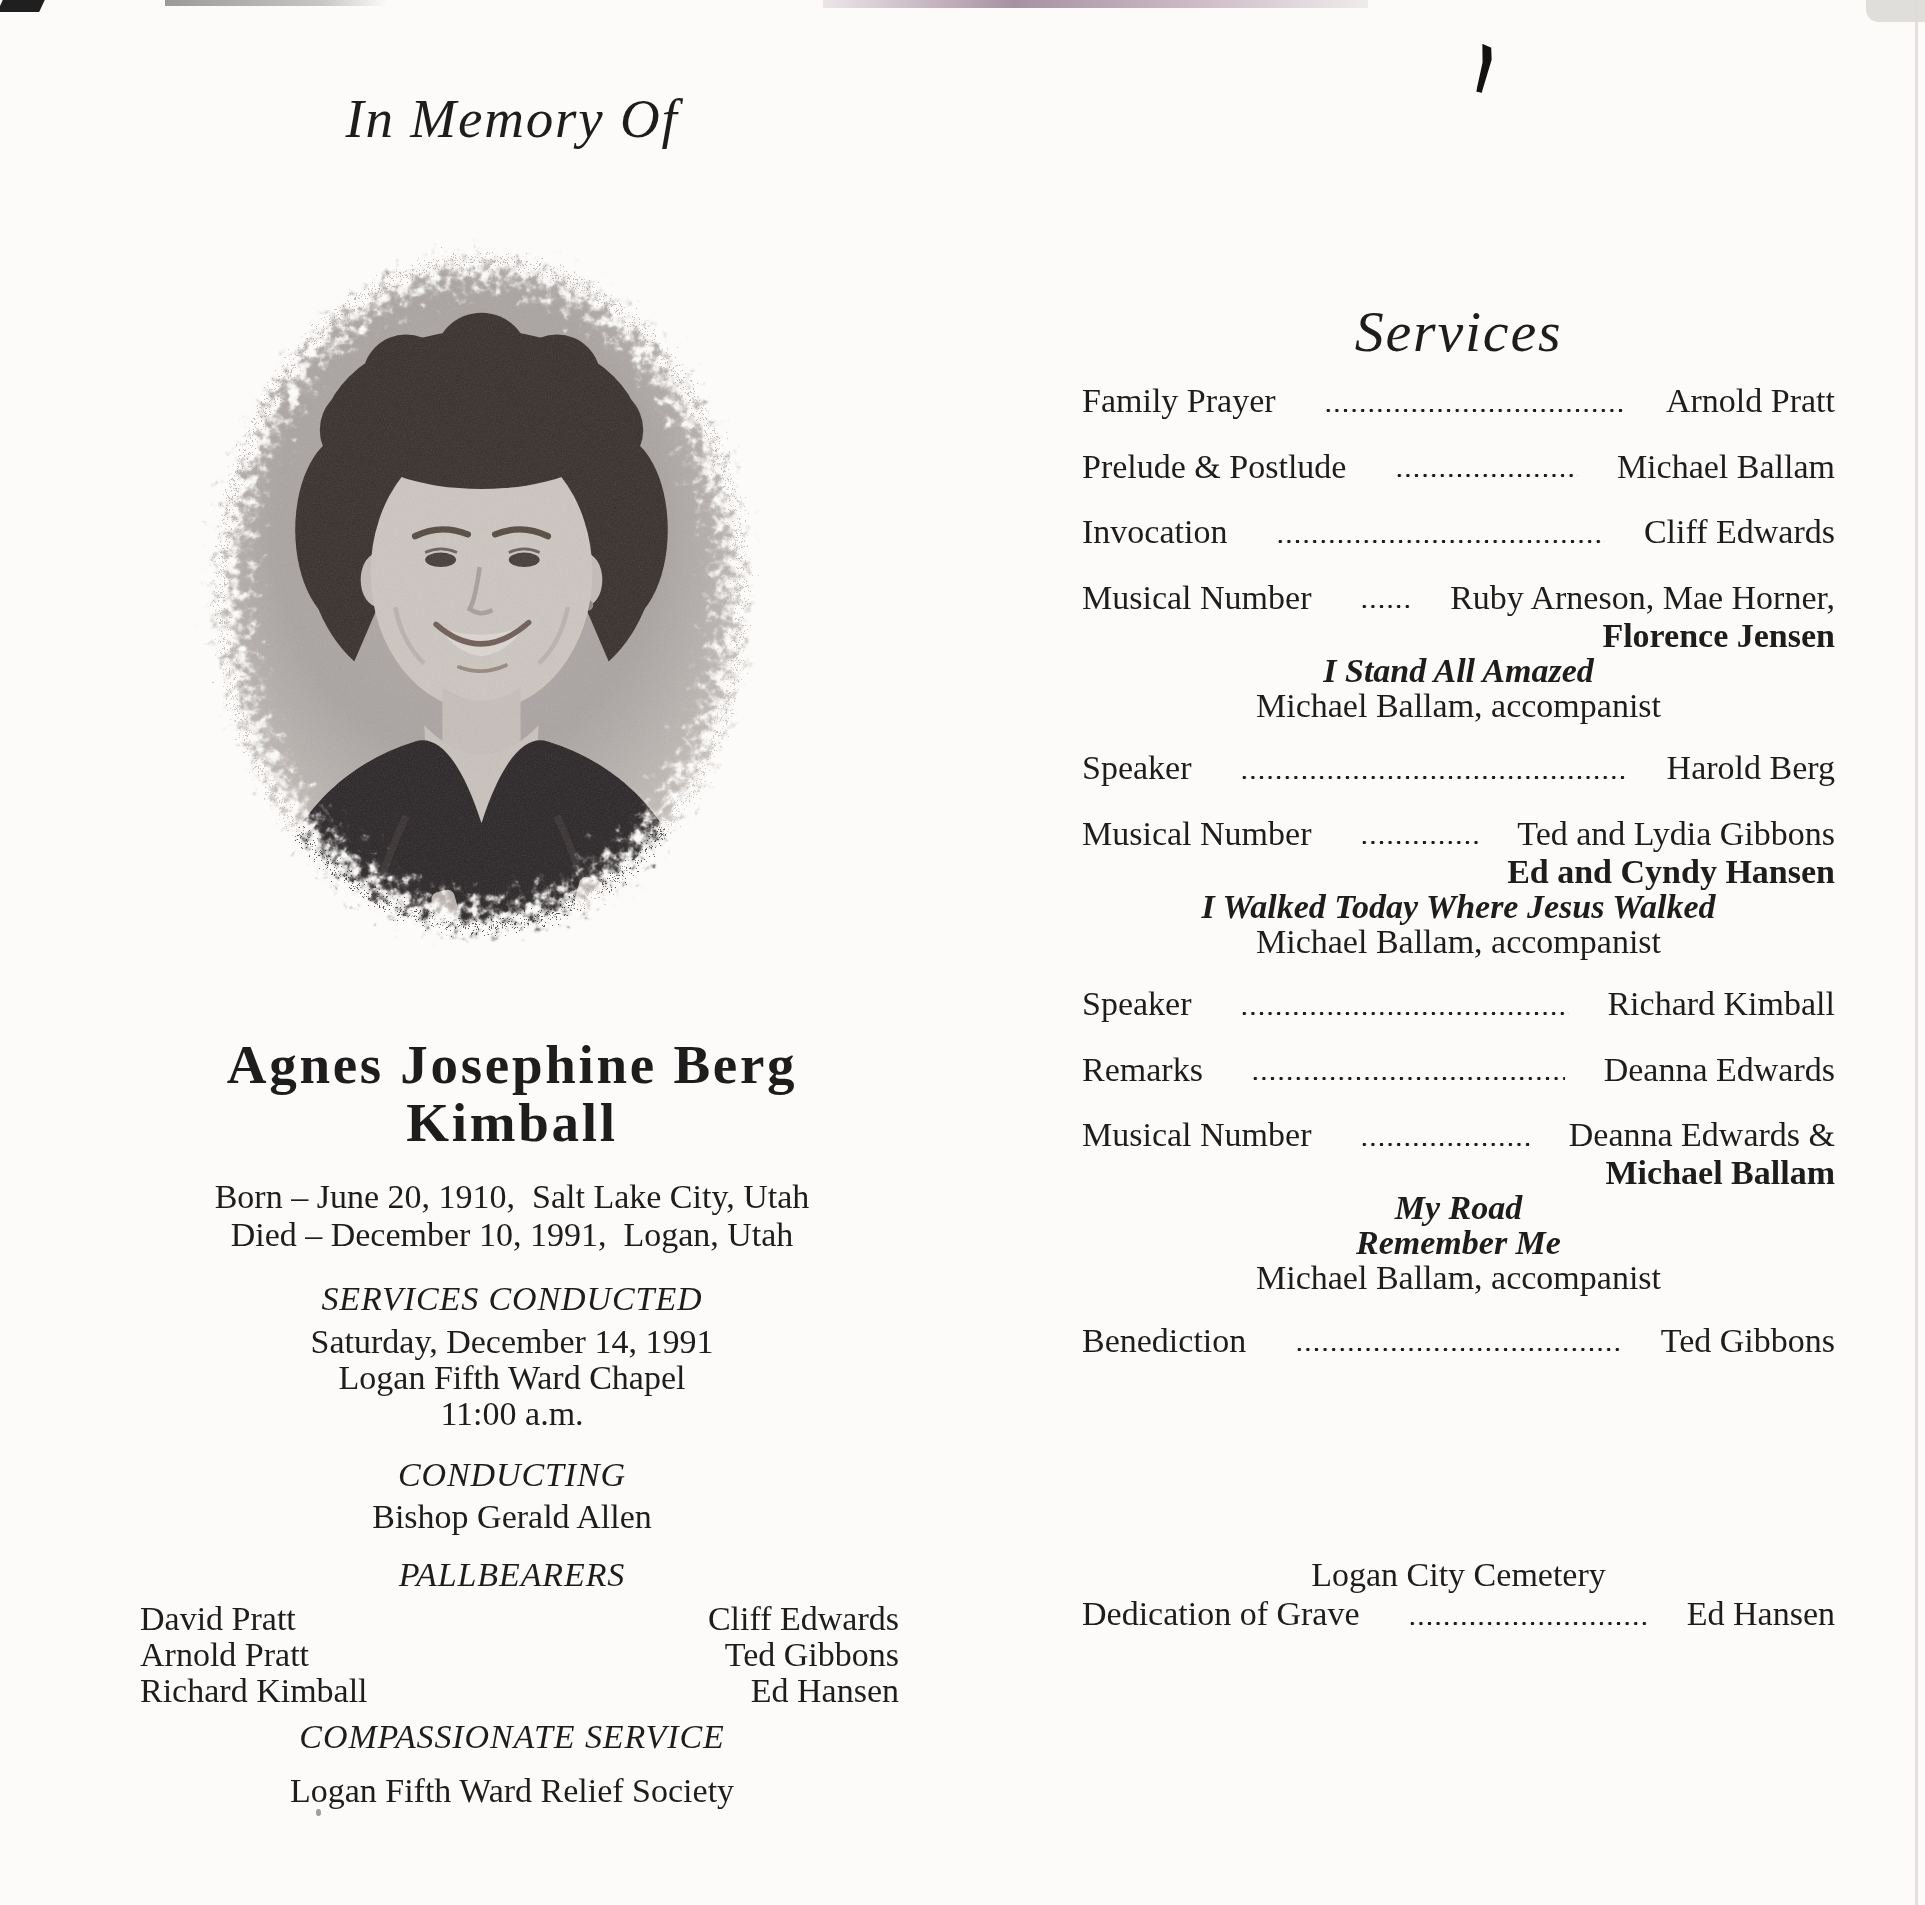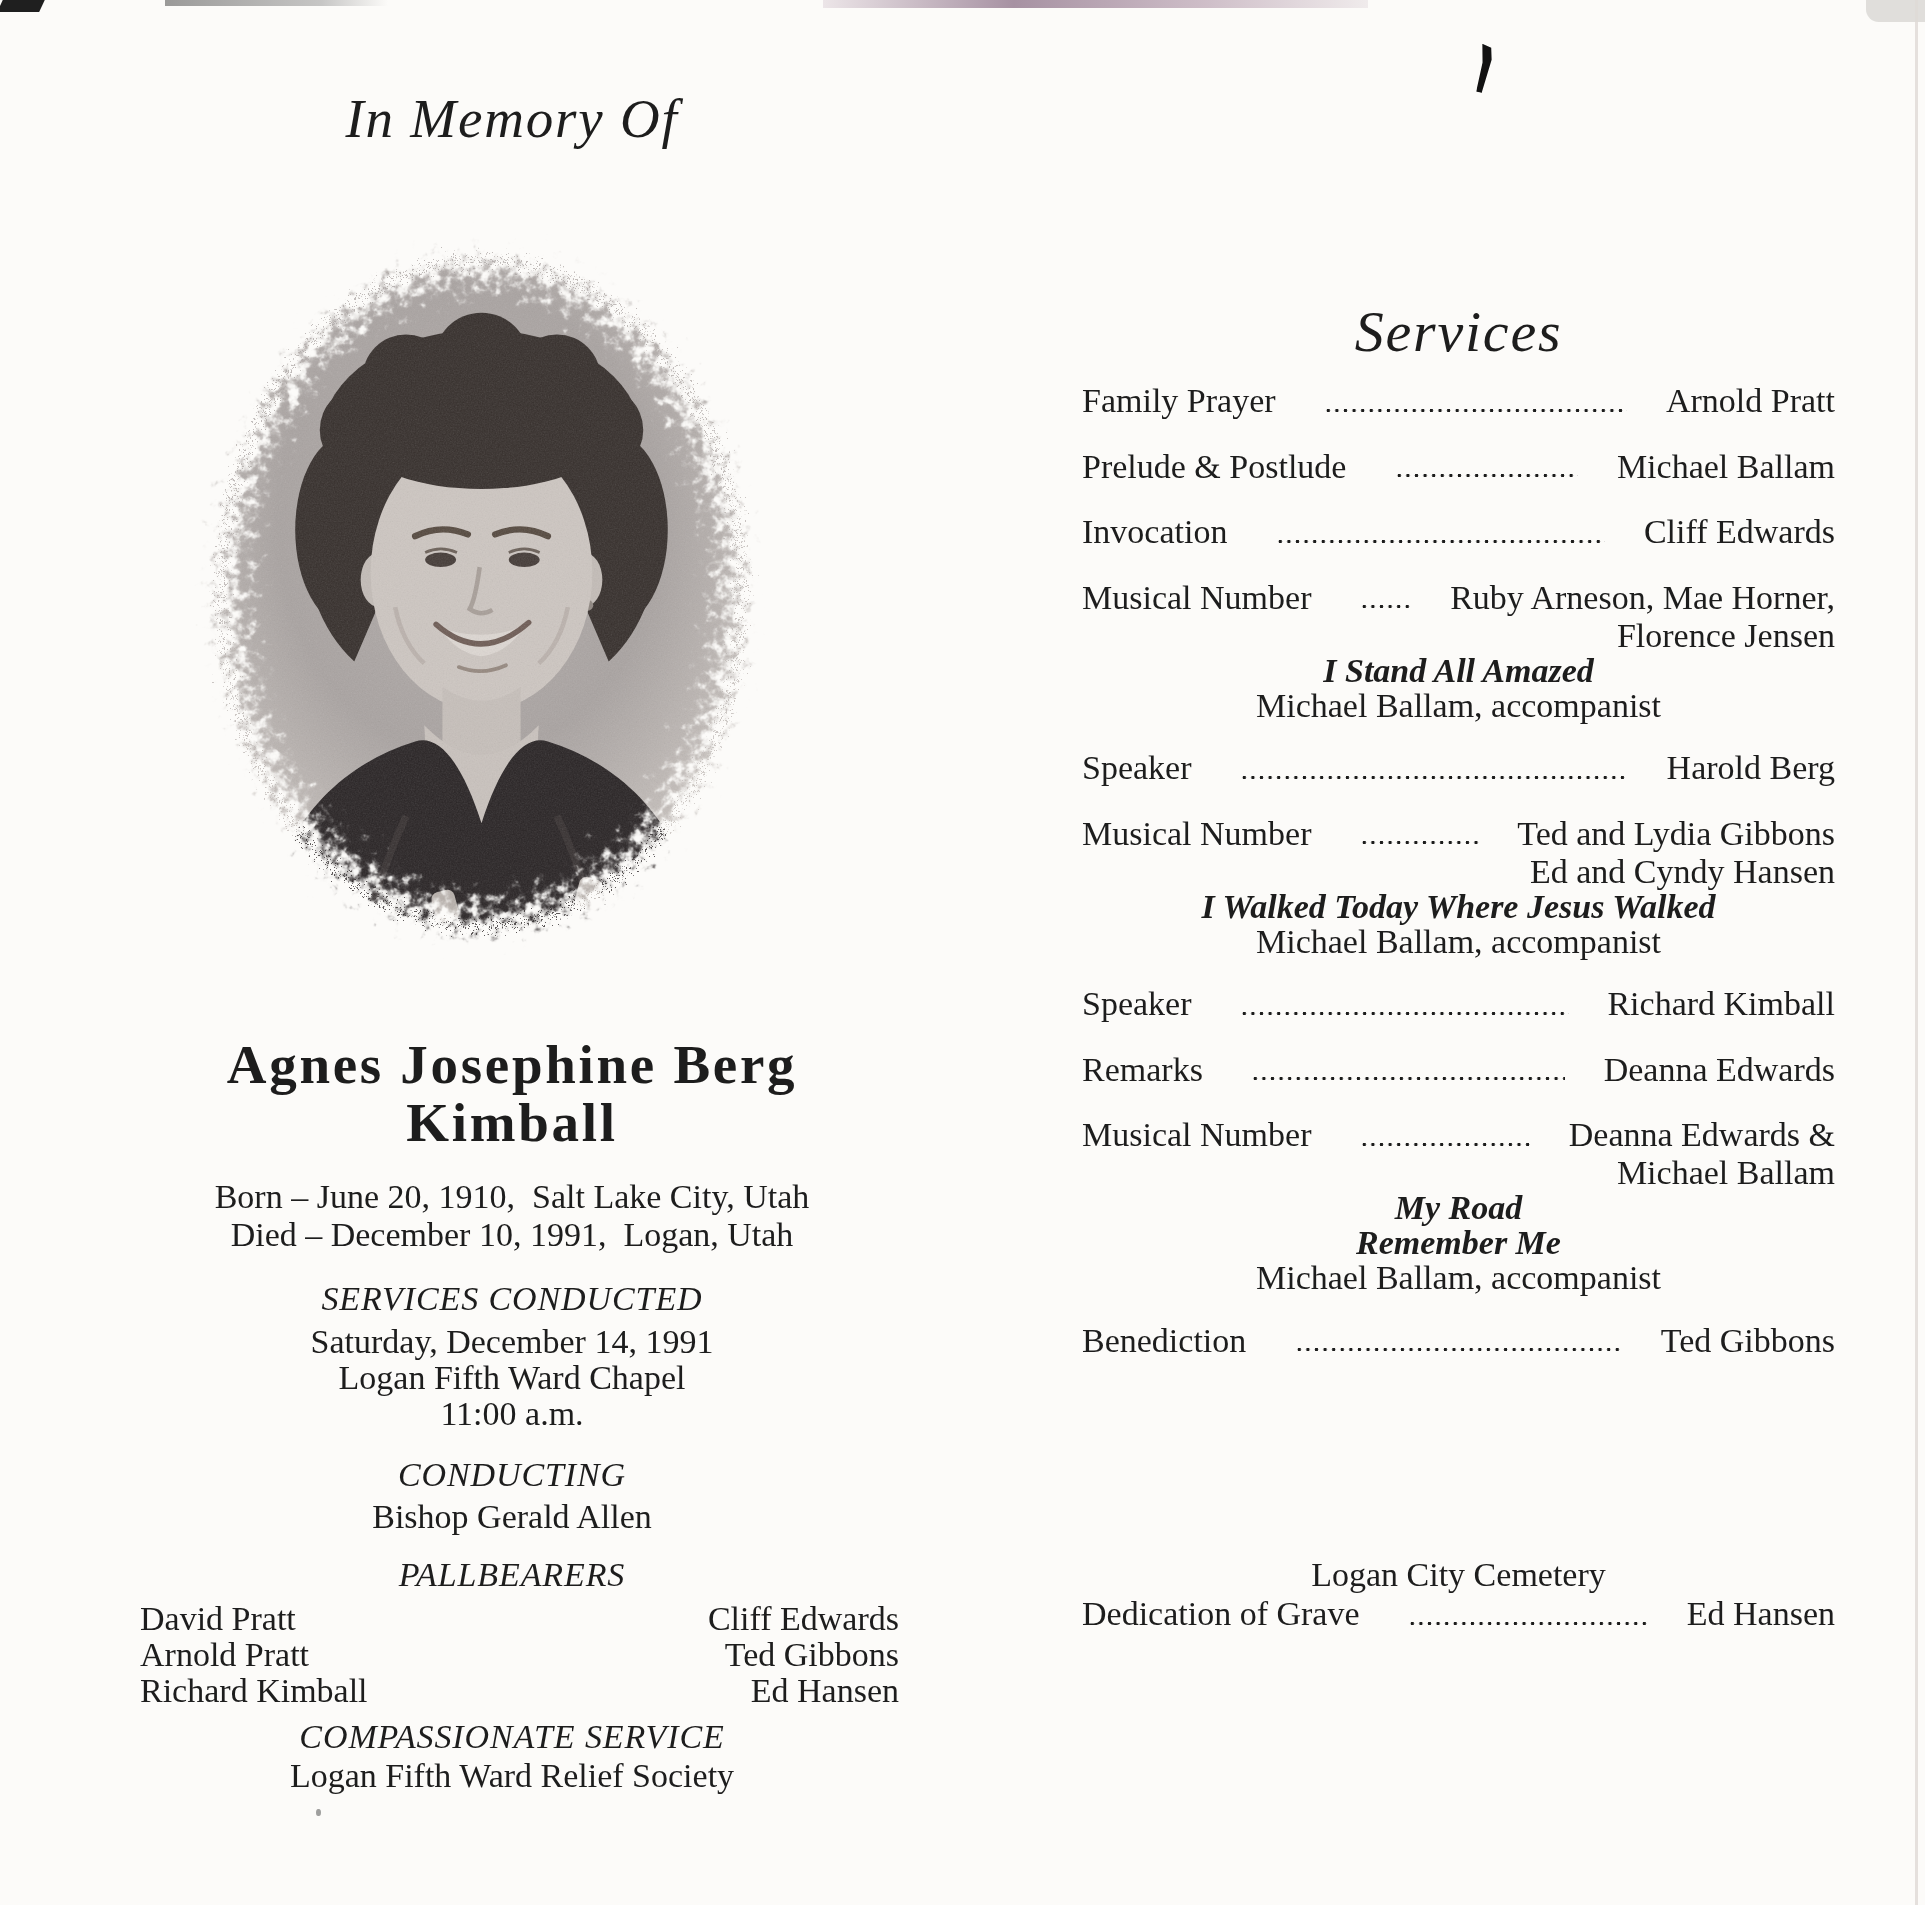--- a/index.html
+++ b/index.html
@@ -49,41 +49,41 @@
   .conducting { top: 1456px; }
   .conducting .blk-heading { margin-bottom: 3.6px; }
   .conducting .line { line-height: 38px; }
   .pallbearers { top: 1556px; }
   .pallbearers .blk-heading { margin-bottom: 7.3px; }
   .pall-cols { display: flex; justify-content: space-between; padding: 0 20px 0 35px; }
   .pall-col { text-align: left; }
   .pall-col.rightcol { text-align: right; }
   .pall-col .line { line-height: 36px; }
   .compassionate { top: 1718px; }
-  .compassionate .blk-heading { margin-bottom: 1px; font-family: Liberation Serif, serif; }
+  .compassionate .blk-heading { margin-bottom: 16px; font-family: Liberation Serif, serif; }
   .compassionate .line { line-height: 38px; }
 
   
   .services-header {
     position: absolute; left: 1082px; top: 298px; width: 753px;
     text-align: center; font-style: italic; font-size: 58px; letter-spacing: 1.8px;
   }
   .services-list { position: absolute; left: 1082px; top: 381px; width: 753px; font-size: 34px; }
   .svc-row { display: flex; align-items: baseline; line-height: 40px; margin-top: 25.5px; gap: 34px; }
   .svc-row.first { margin-top: 0; }
   .svc-label { white-space: nowrap; }
   .svc-name { white-space: nowrap; }
   .dots {
     flex: 1 1 auto; min-width: 45px; height: 9px; align-self: flex-end;
     margin: 0 4.5px 6.4px 14.5px;
     background-image: radial-gradient(circle, #1c1c1c 1.6px, transparent 2px);
     background-size: 8.6px 9px; background-repeat: repeat-x; background-position: left bottom;
   }
   .svc-cont { line-height: 35px; }
-  .right-align { text-align: right; }
+  .right-align { text-align: right; font-weight: bold; }
   .song { text-align: center; font-style: italic; font-weight: bold; }
   .acc { text-align: center; }
 
   .concluding { position: absolute; left: 1082px; top: 1556px; width: 753px; font-size: 34px; }
   .concluding .blk-heading { text-align: center; font-style: italic; line-height: 38px; letter-spacing: 0.9px; }
   .concluding .line { text-align: center; line-height: 38px; }
   .concluding .svc-row { margin-top: 0; }
 </style>
 </head>
 <body>

